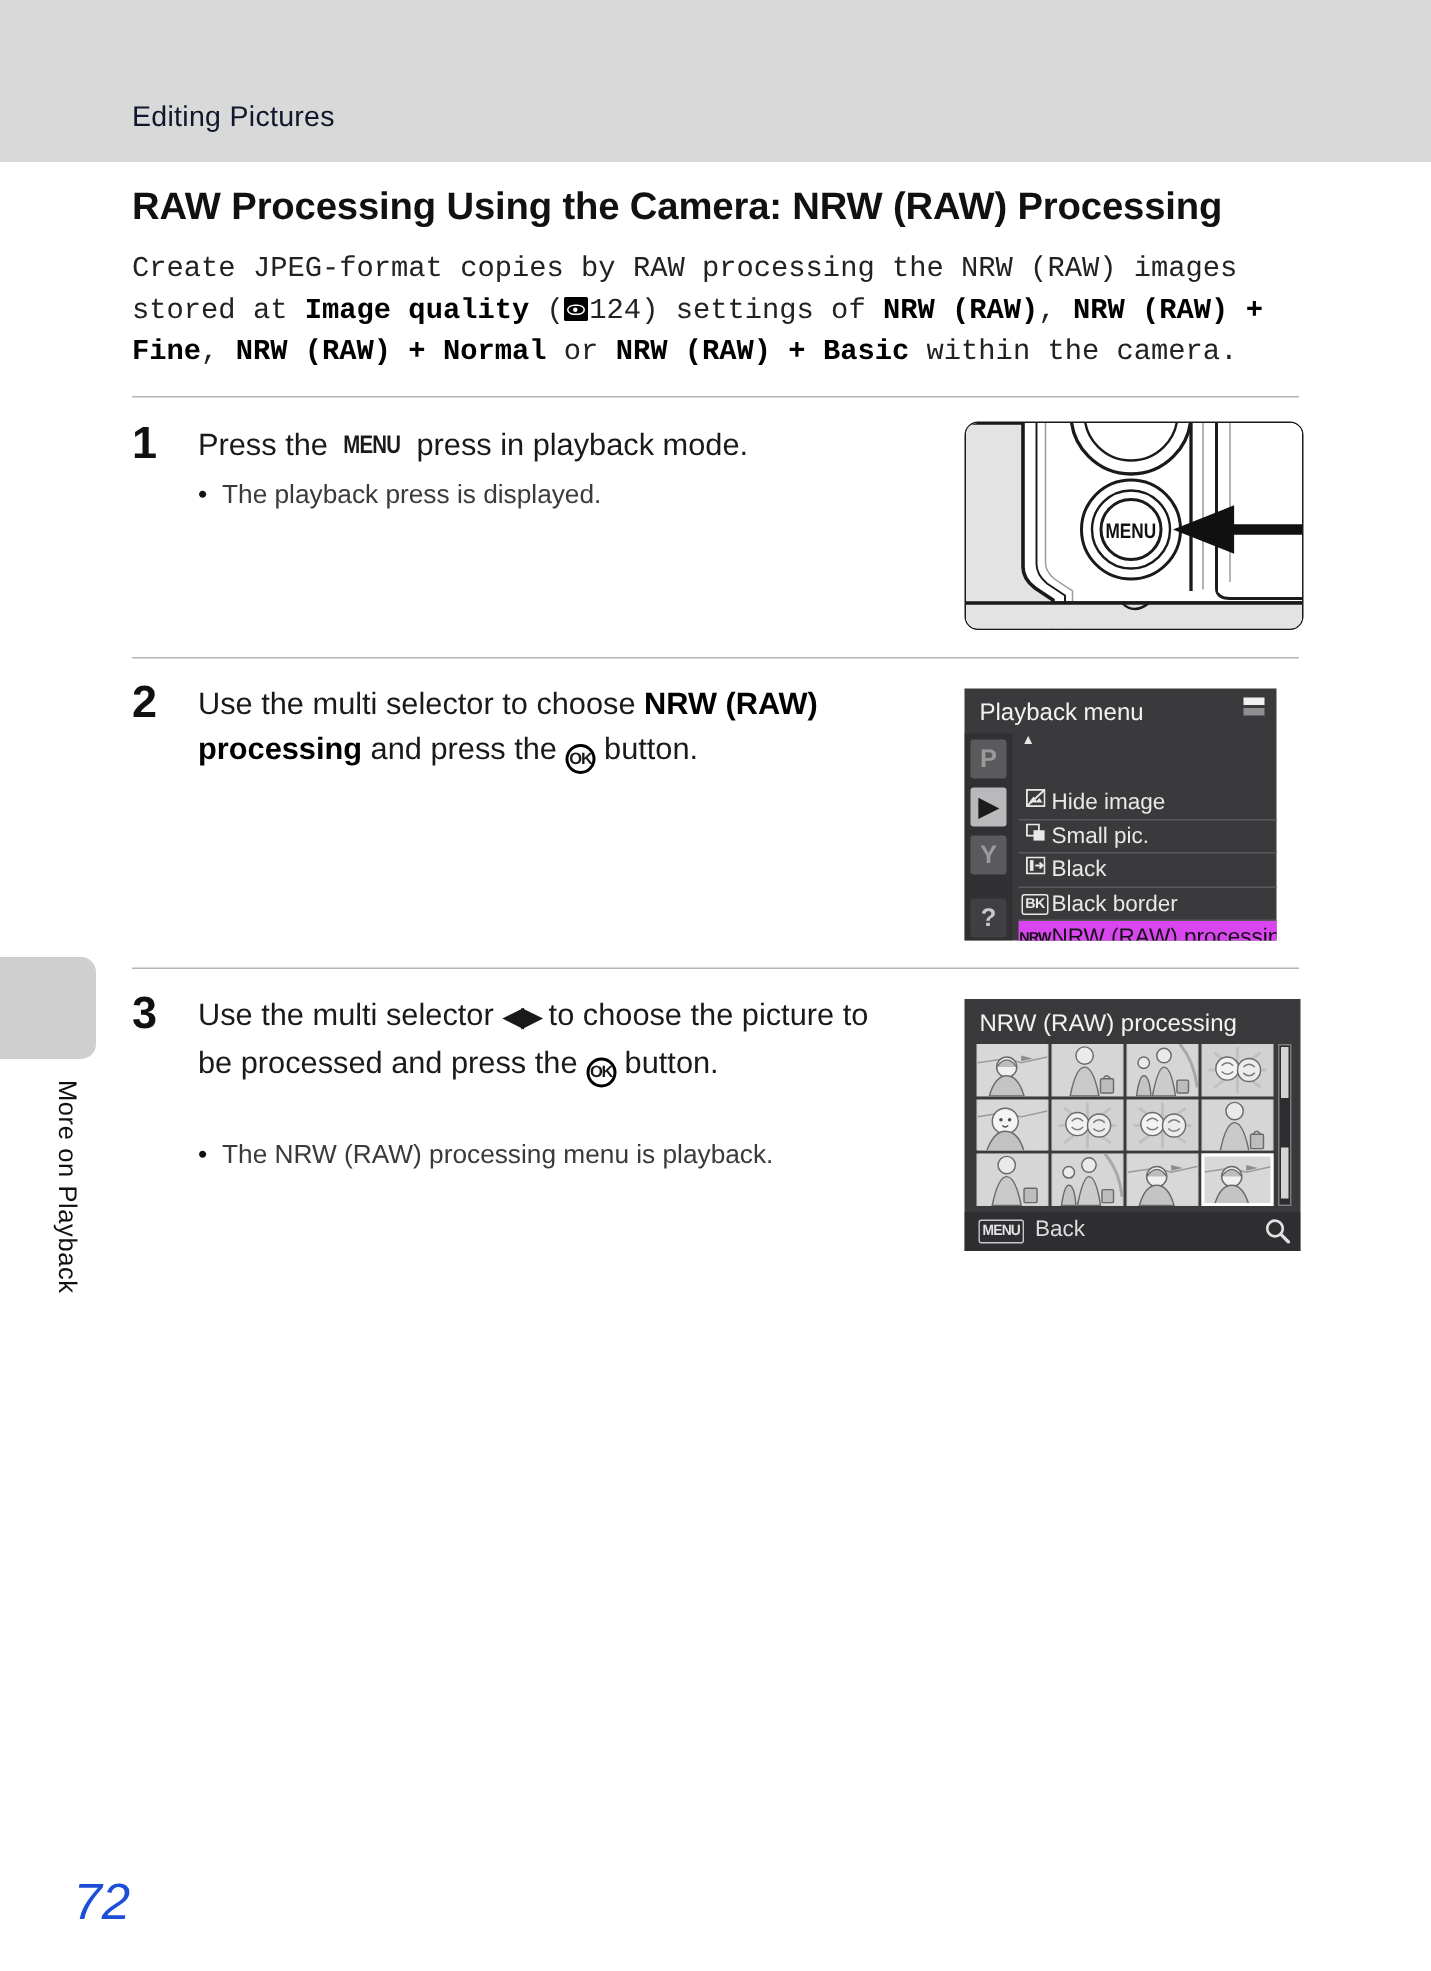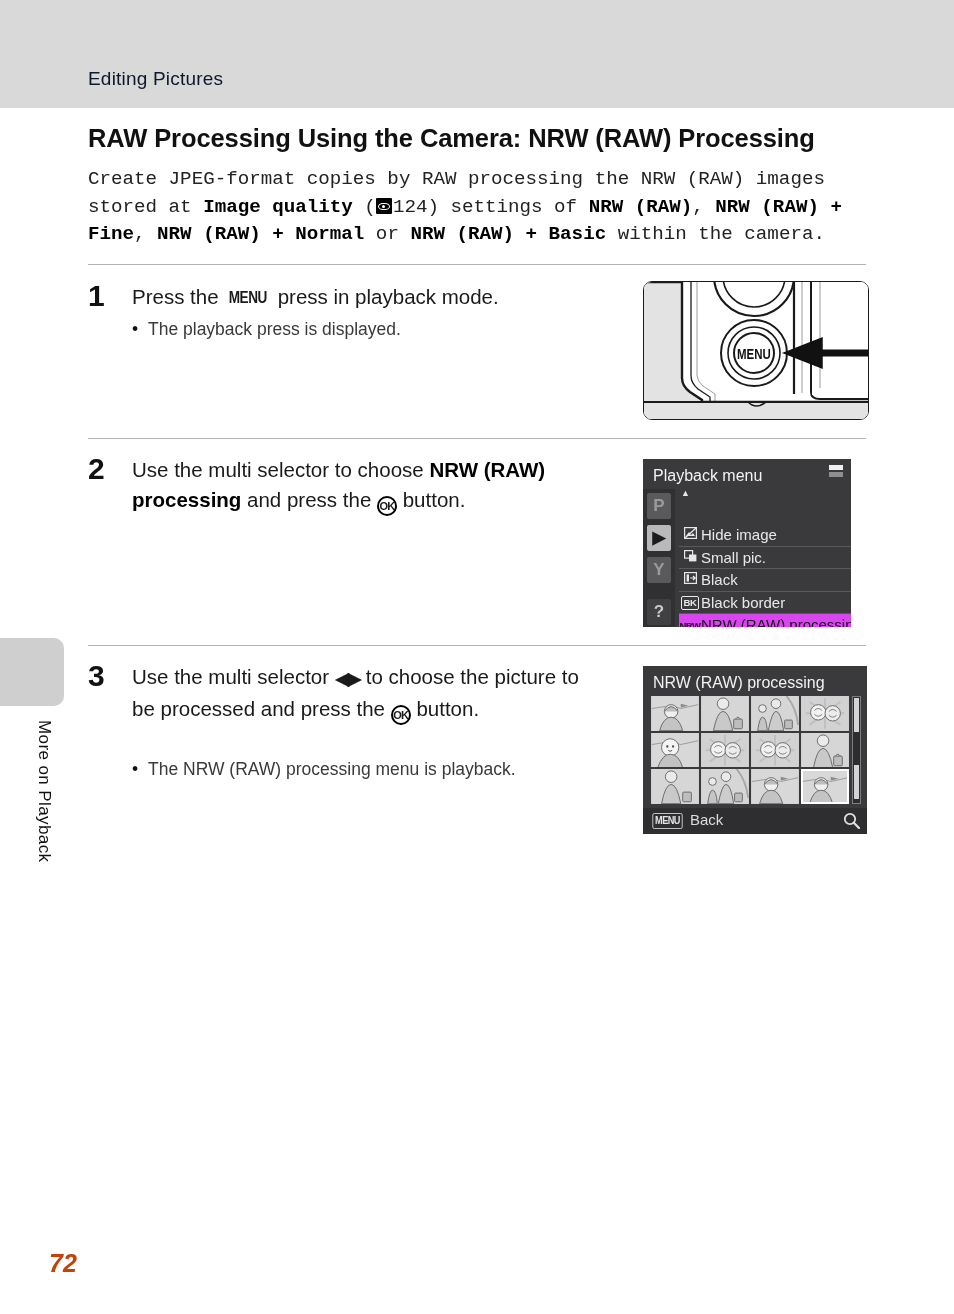--- a/index.html
+++ b/index.html
@@ -358,24 +358,24 @@
   .mag-icon {
     position: absolute;
     right: 7px; top: 4px;
     width: 17px; height: 17px;
   }
 
   
   .page-num {
     position: absolute;
     left: 49px; top: 1249px;
-    font-size: 25px;
+    font-size: 34px;
     font-style: italic;
-    font-weight: bold;
-    color: #c2410c;
+    font-weight: normal;
+    color: #1d4ed8;
   }
 </style>
 </head>
 <body>
 
 <div class="header-band"></div>
 <div class="header-title">Editing Pictures</div>
 
 <div class="side-tab"></div>
 <div class="side-tab-label">More on Playback</div>

